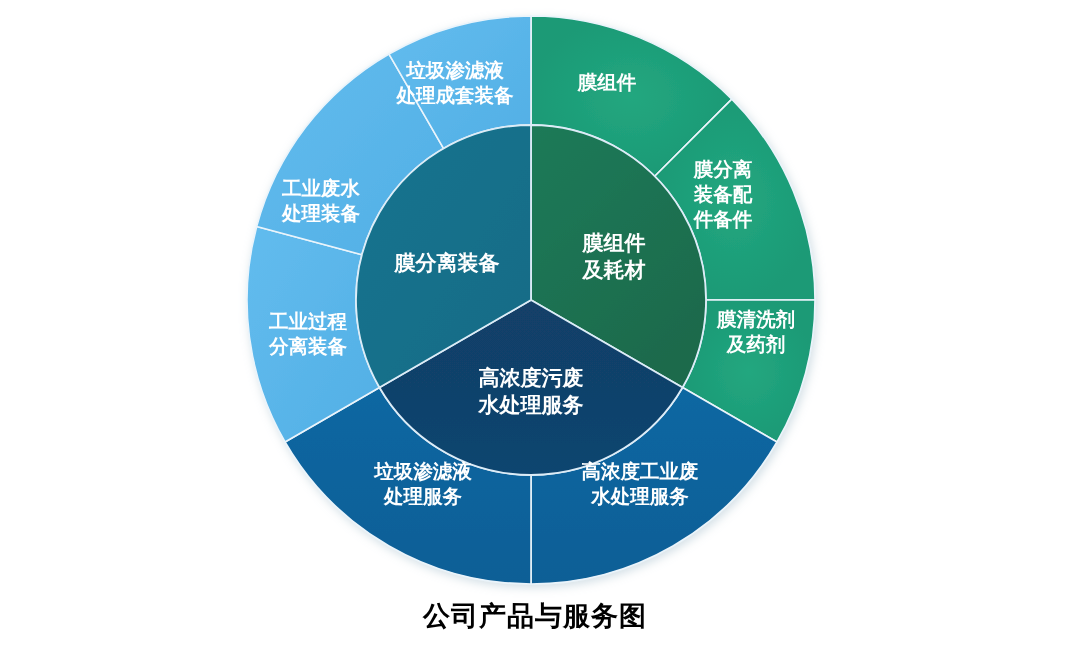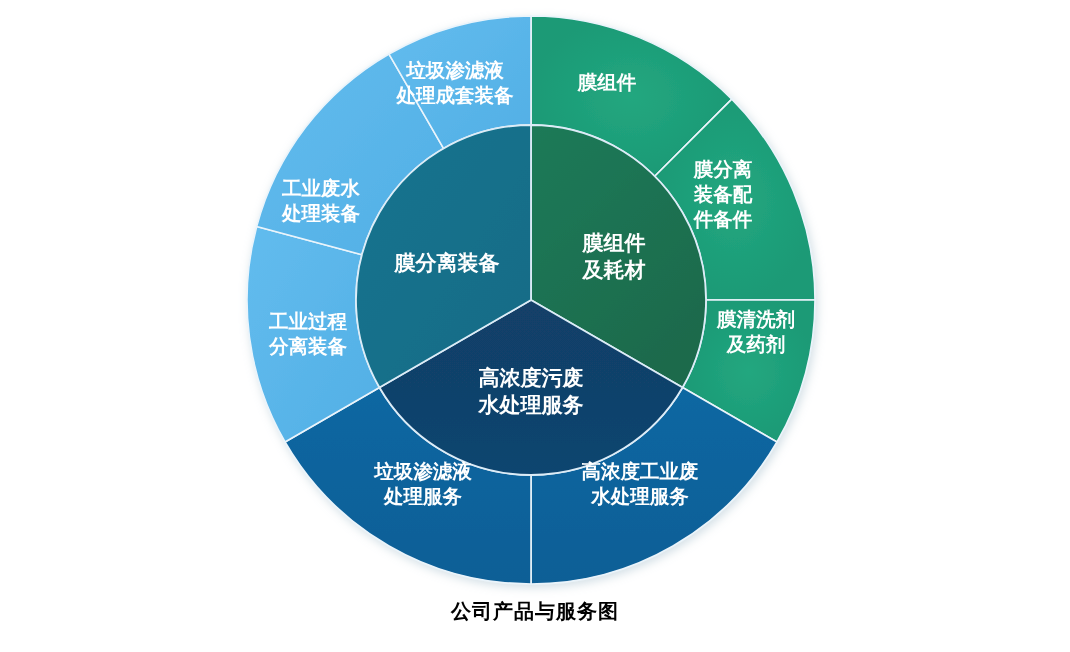--- a/index.html
+++ b/index.html
@@ -51,21 +51,21 @@
     stroke-width: 1.8;
   }
   #caption {
     position: absolute;
     left: 0;
     top: 598px;
     width: 1070px;
     text-align: center;
     font-family: "Liberation Serif", "DejaVu Serif", serif;
     font-weight: 700;
-    font-size: 20px;
+    font-size: 27px;
     color: #000000;
     letter-spacing: 1px;
   }
 </style>
 </head>
 <body>
 
 <div id="figure">
 
   <div id="donut-wrap">

